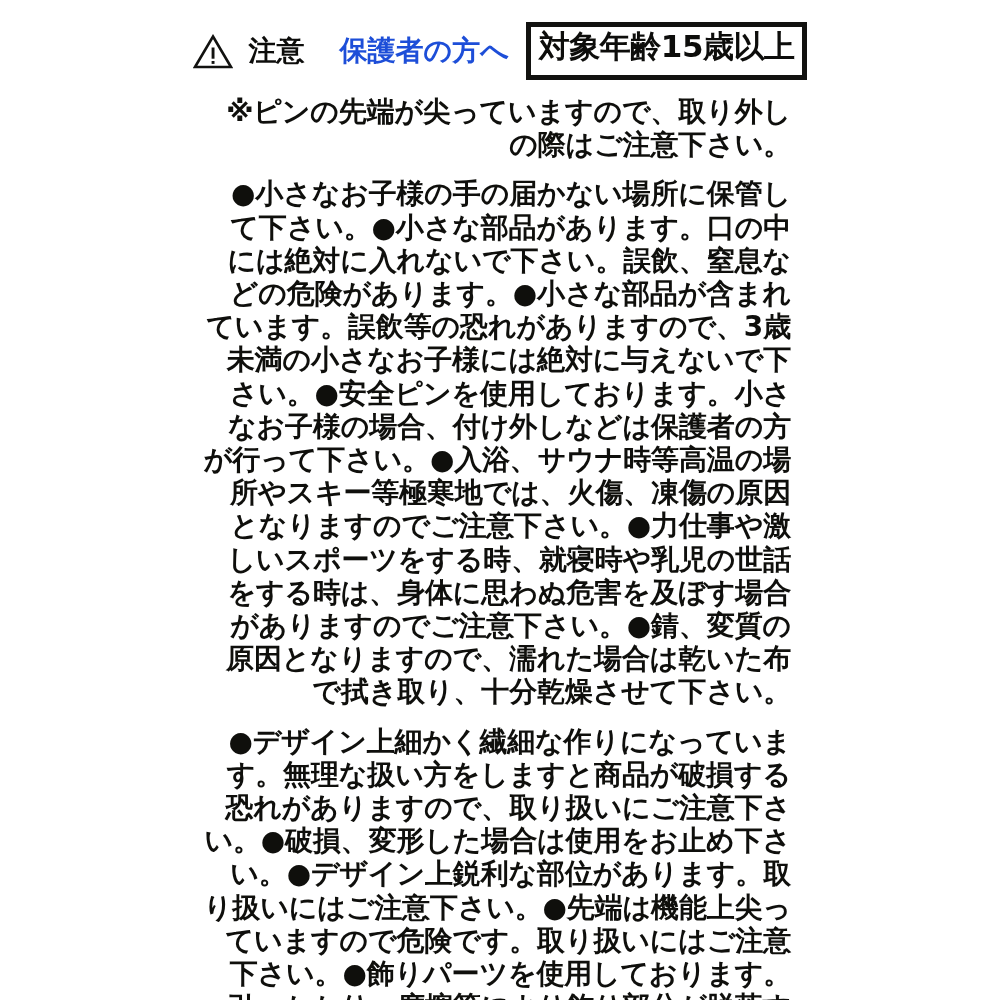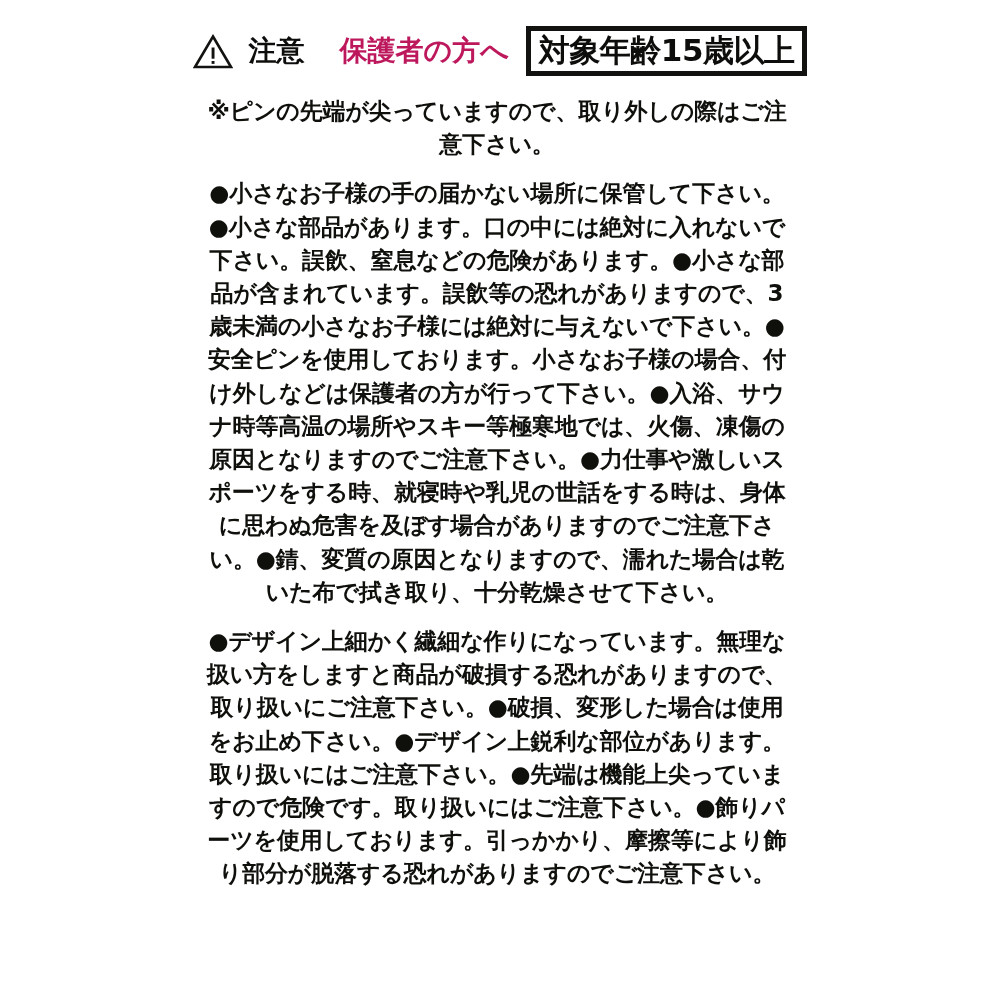--- a/index.html
+++ b/index.html
@@ -51,31 +51,31 @@
     font-weight: 700;
     color: #0d0d0b;
     letter-spacing: 0px;
     white-space: nowrap;
     line-height: 1;
   }
 
   .header-guardian {
     font-size: 28px;
     font-weight: 700;
-    color: #be185d;
+    color: #1d4ed8;
     white-space: nowrap;
     line-height: 1;
     margin-left: 26px;
     margin-right: 8px;
   }
 
   .age-box {
     border: 5px solid #121210;
     background: #ffffff;
-    padding: 3px 8px 5px 8px;
+    padding: 3px 8px 12px 8px;
     line-height: 1;
     flex: 0 0 auto;
   }
 
   .age-box-text {
     font-size: 31px;
     font-weight: 700;
     color: #0d0d0b;
     white-space: nowrap;
     letter-spacing: -0.5px;
@@ -85,26 +85,26 @@
 
   
   .body-text {
     position: absolute;
     left: 203px;
     top: 95px;
     width: 588px;
   }
 
   .para {
-    font-size: 23px;
+    font-size: 28px;
     font-weight: 700;
     color: #0f0f0c;
     line-height: 33.2px;
     letter-spacing: -0.15px;
-    text-align: center;
+    text-align: right;
     margin: 0;
     word-break: break-all;
     text-justify: inter-character;
   }
 
   .para + .para {
     margin-top: 16px;
   }
 </style>
 </head>

